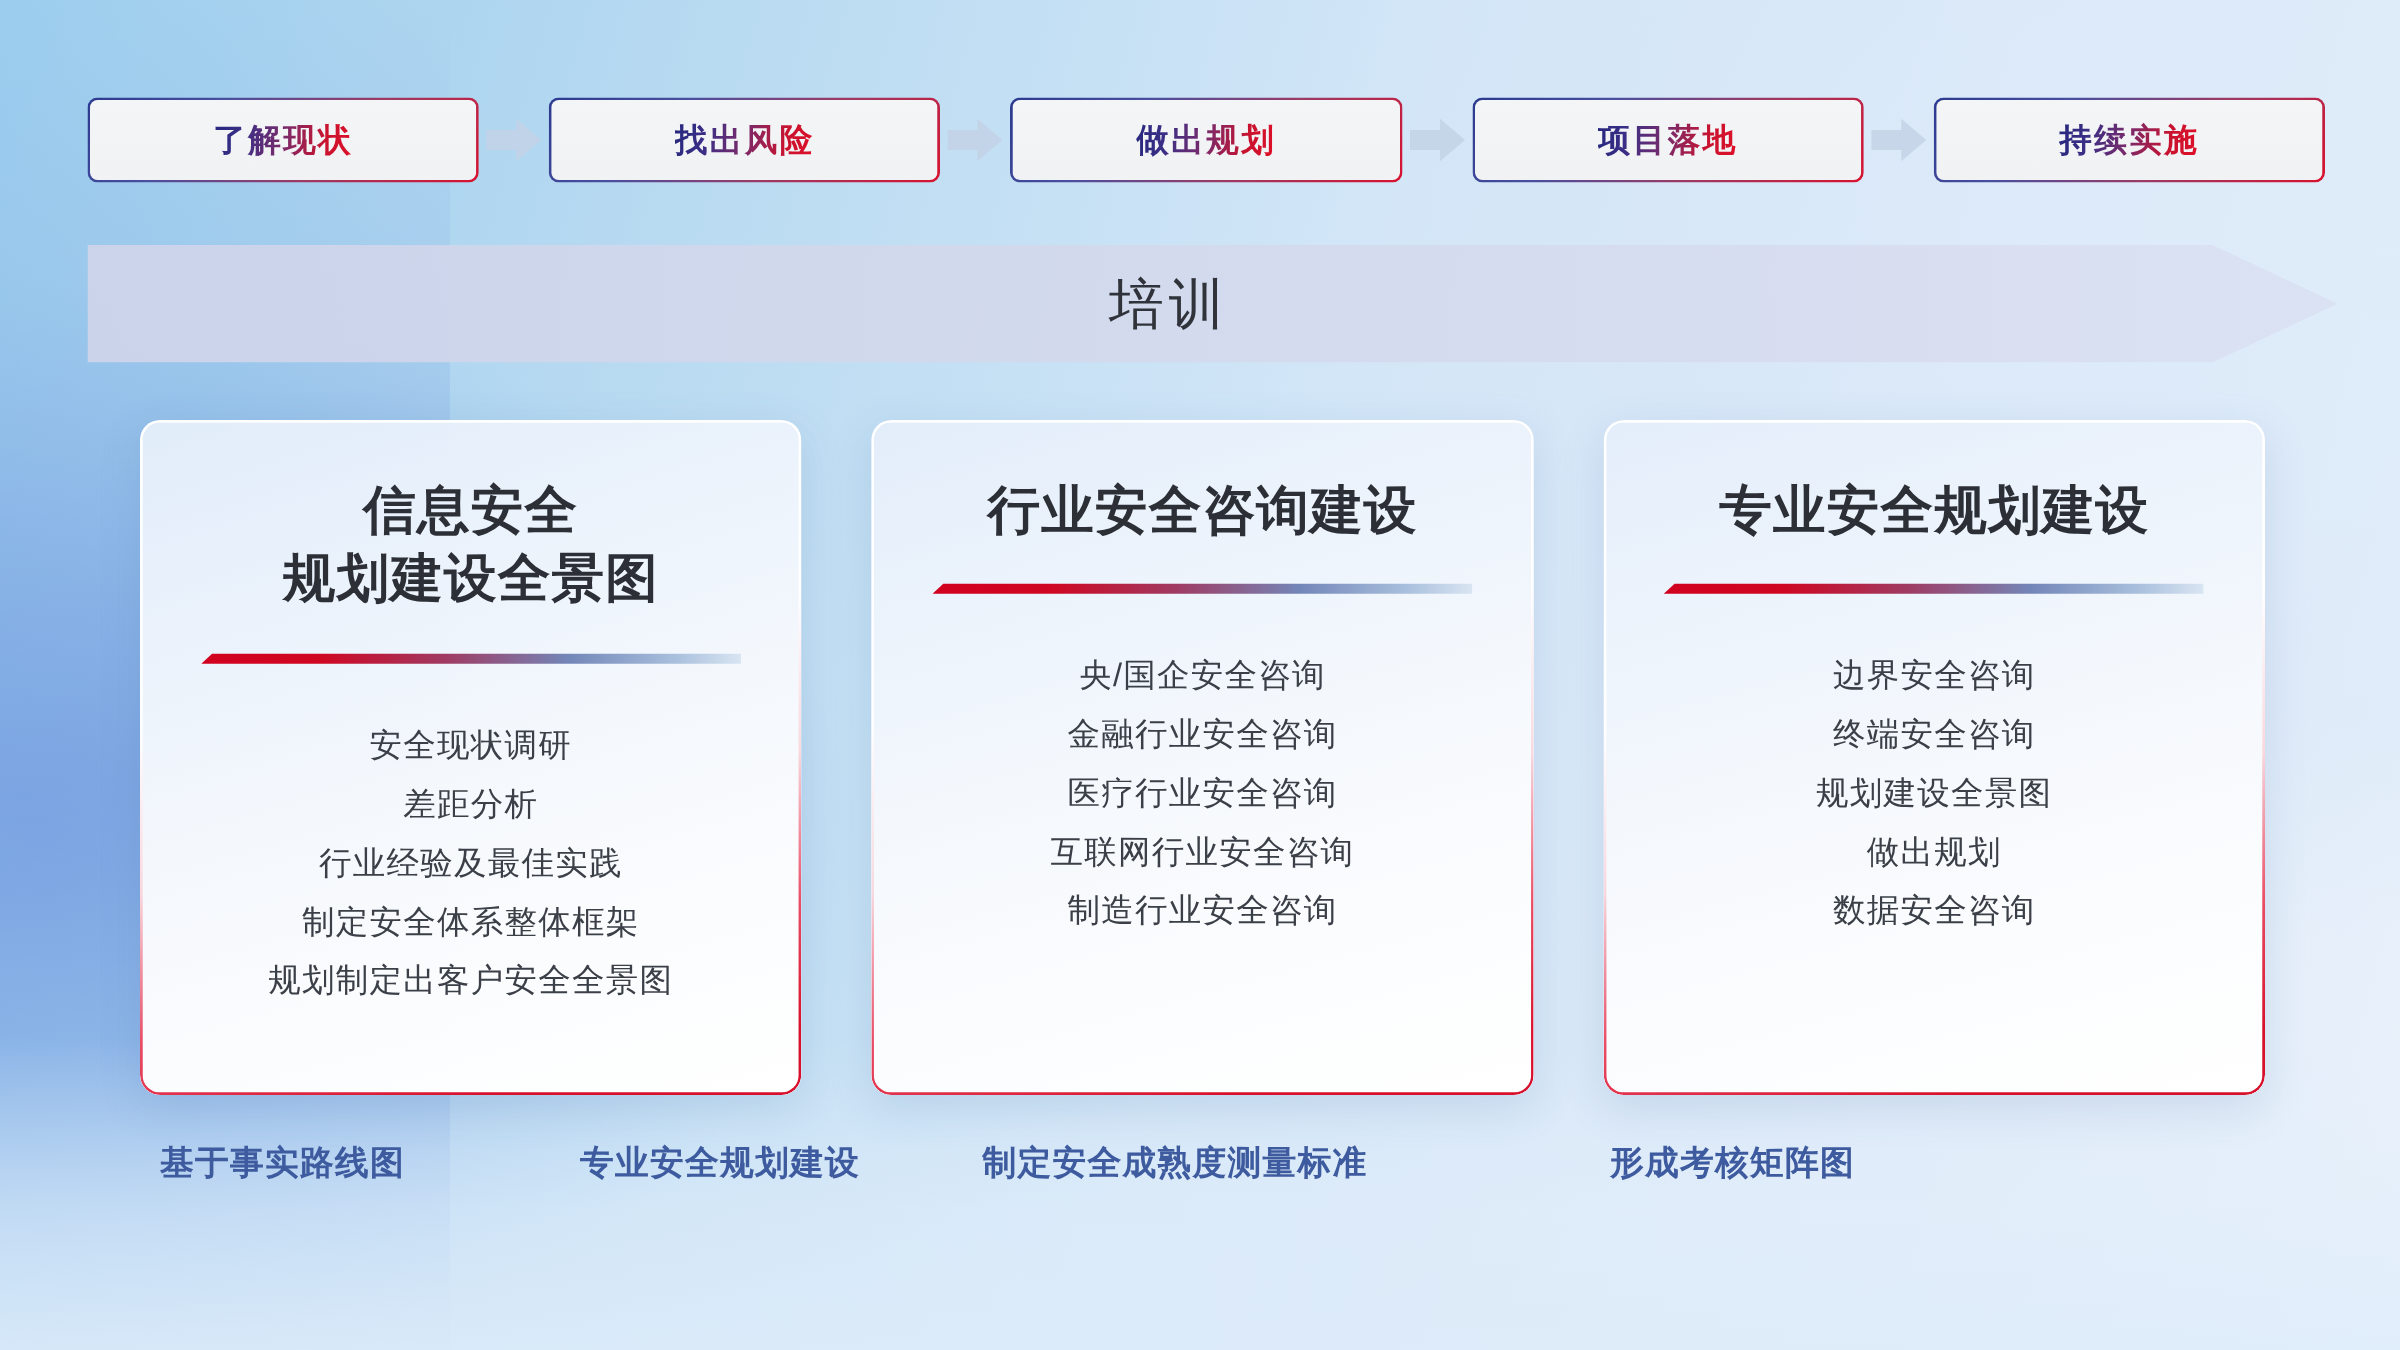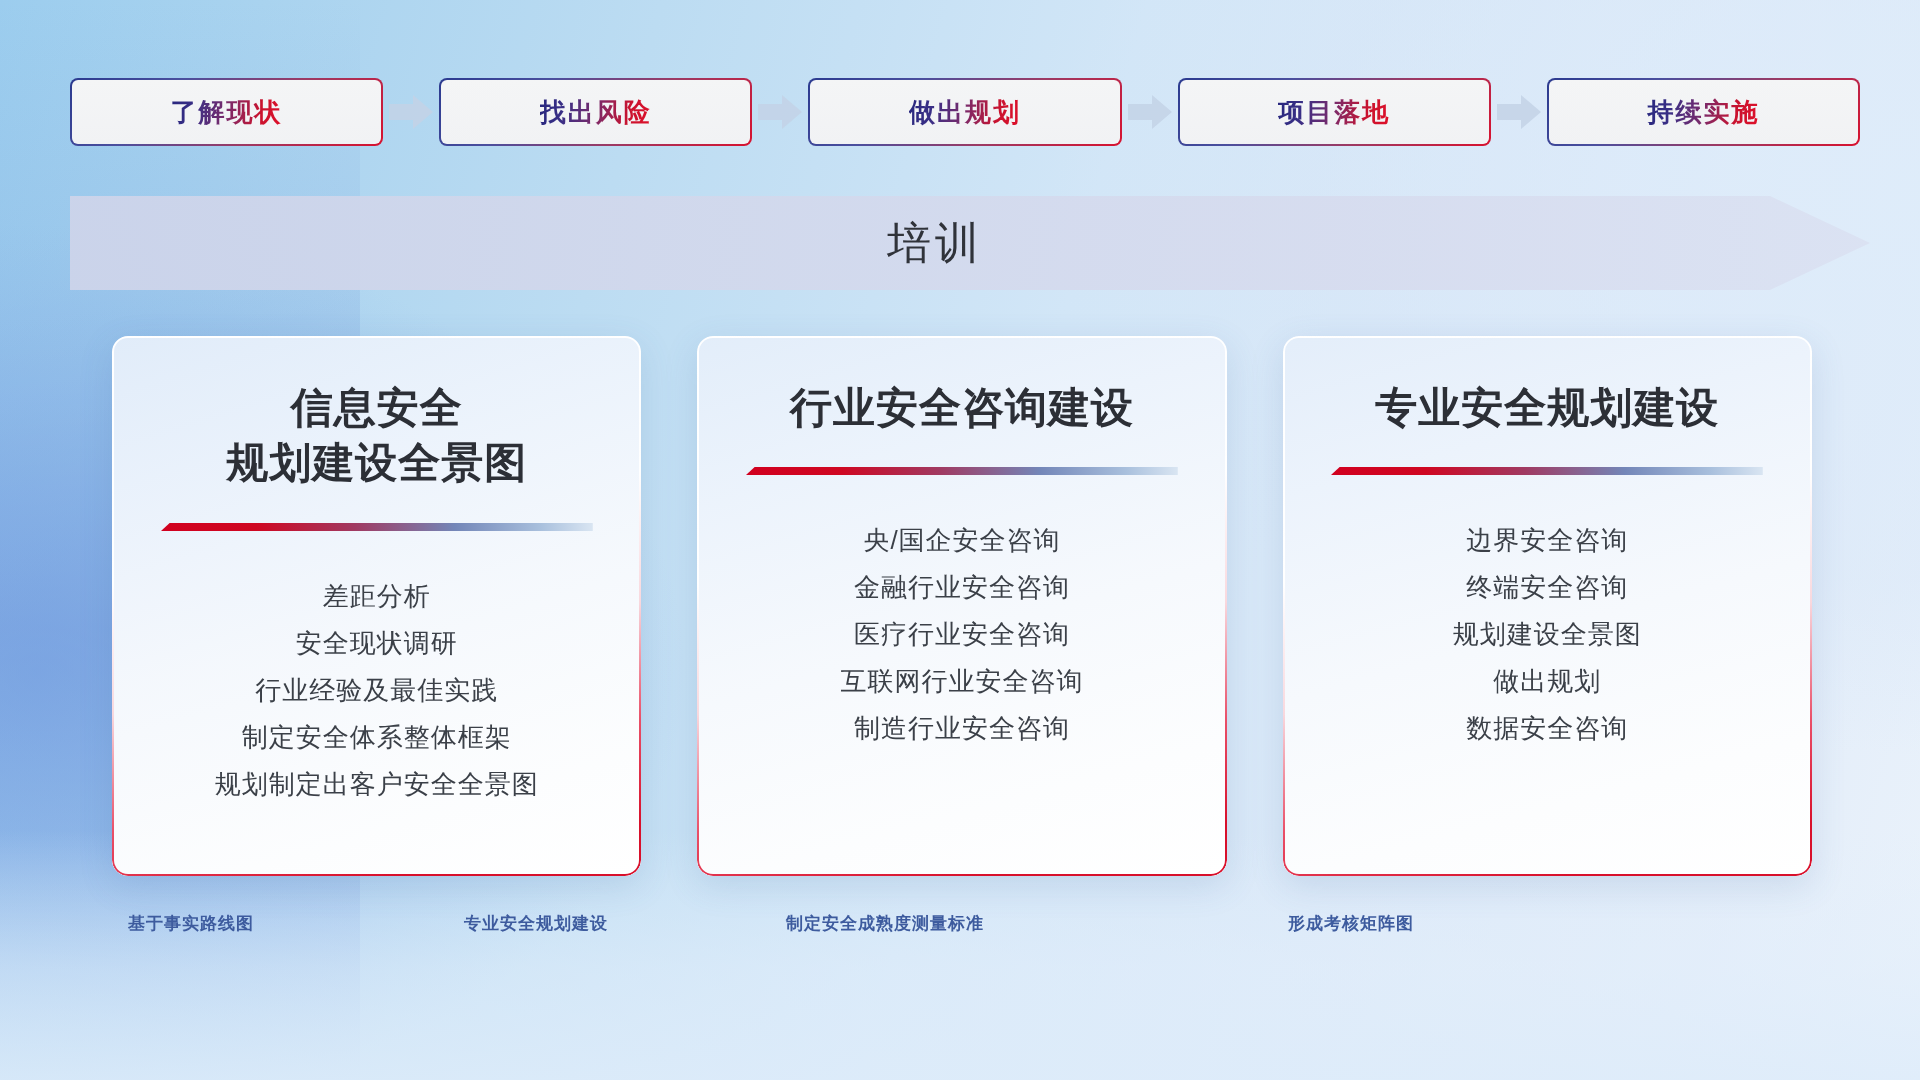--- a/index.html
+++ b/index.html
@@ -183,21 +183,21 @@
   
   .bottom-labels {
     position: absolute;
     left: 0;
     top: 912px;
     width: 1920px;
     height: 50px;
   }
   .bottom-label {
     position: absolute;
-    font-size: 17px;
+    font-size: 27px;
     font-weight: 700;
     color: #3d5b9e;
     letter-spacing: 1px;
     white-space: nowrap;
   }
 </style>
 </head>
 <body>
 
 <div class="bg-left-tint"></div>
@@ -269,22 +269,22 @@
               <stop offset="45%" stop-color="#a03a62"></stop>
               <stop offset="68%" stop-color="#7386b8"></stop>
               <stop offset="88%" stop-color="#a9c0dd"></stop>
               <stop offset="100%" stop-color="#d9e5f2"></stop>
             </linearGradient>
           </defs>
           <path d="M8,2 L400,2 L400,10 L0,10 Z" fill="url(#dg0)"></path>
         </svg>
       </div>
       <ul class="card-list">
+        <li>安全现状调研</li>
         <li>差距分析</li>
-        <li>安全现状调研</li>
         <li>行业经验及最佳实践</li>
         <li>制定安全体系整体框架</li>
         <li>规划制定出客户安全全景图</li>
       </ul>
     </div>
     <div class="card">
       <div class="card-title">行业安全咨询建设</div>
       <div class="card-divider">
         <svg viewBox="0 0 400 12" preserveAspectRatio="none">
           <defs>

